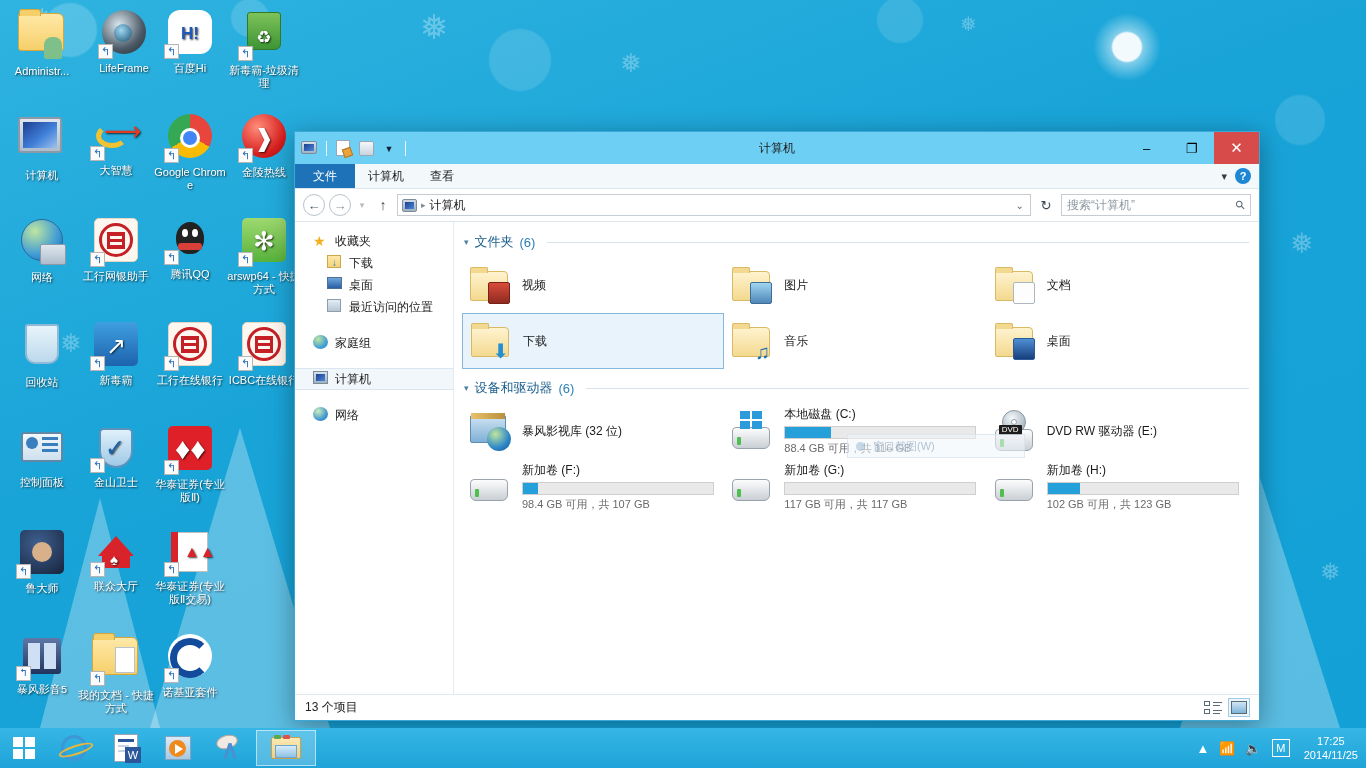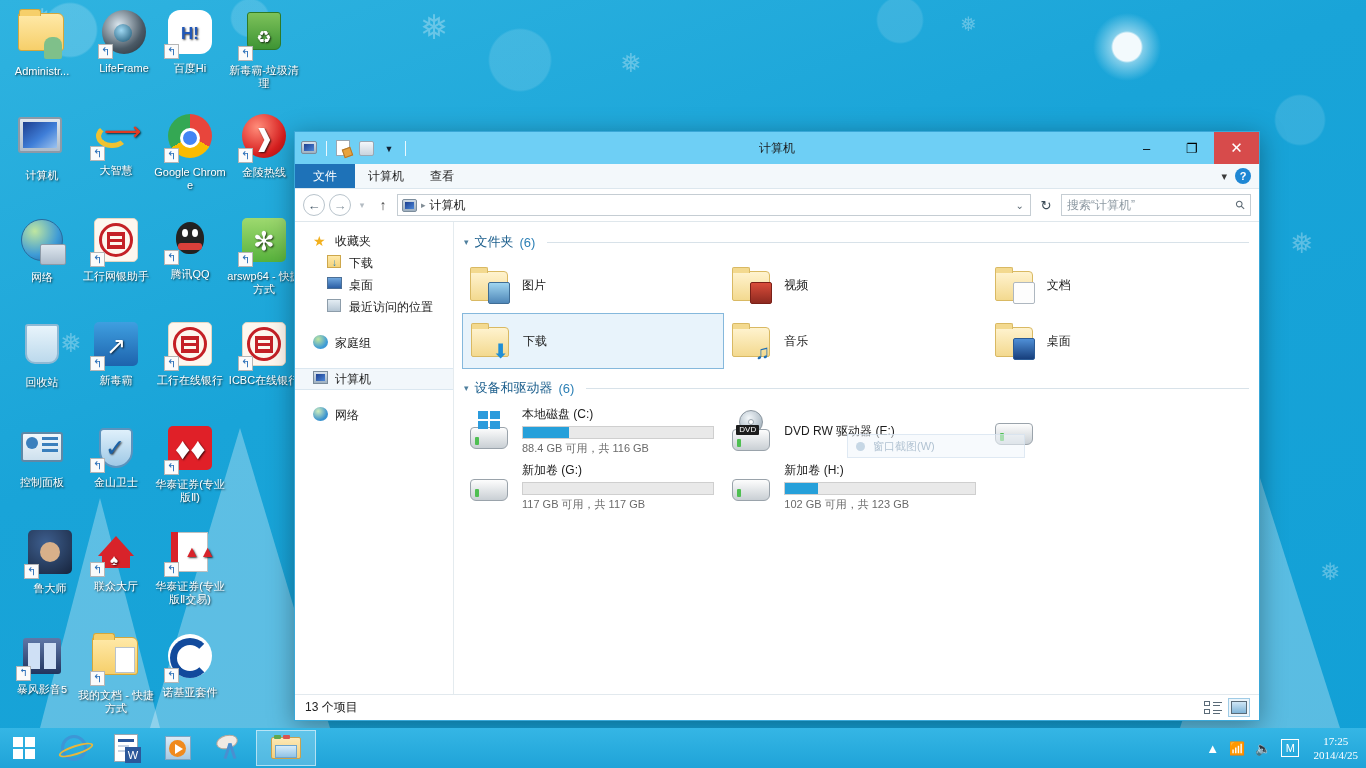--- a/index.html
+++ b/index.html
@@ -176,21 +176,21 @@
     display: flex; align-items: center;
   }
   .startbtn { width: 48px; height: 40px; display: flex; align-items: center; justify-content: center; }
   .win-logo { width: 22px; height: 22px; display: grid; grid-template-columns: 1fr 1fr; grid-template-rows: 1fr 1fr; gap: 2px; }
   .win-logo span { background: #fff; }
   .tb-item { width: 52px; height: 40px; display: flex; align-items: center; justify-content: center; position: relative; }
   .tb-item.active { background: rgba(255,255,255,.22); border: 1px solid rgba(255,255,255,.55); width: 60px; height: 36px; }
   .tray { margin-left: auto; display: flex; align-items: center; gap: 10px; padding-right: 8px; color: #fff; }
   .tray .ico { font-size: 13px; }
   .mbox { width: 18px; height: 18px; border: 1px solid #fff; color: #fff; font-size: 11px; display: flex; align-items: center; justify-content: center; }
-  .clock { text-align: center; font-size: 11px; line-height: 14px; color: #fff; padding-left: 4px; font-family: Liberation Serif, serif; }
+  .clock { text-align: center; font-size: 11px; line-height: 14px; color: #fff; padding-left: 4px; }
 </style>
 </head>
 <body>
 
 <div id="desktop">
 
   <div class="snowflake" style="left:30px;top:5px;font-size:30px;">❅</div>
   <div class="snowflake" style="left:190px;top:18px;font-size:22px;">❅</div>
   <div class="snowflake" style="left:420px;top:10px;font-size:34px;">❅</div>
   <div class="snowflake" style="left:620px;top:50px;font-size:26px;">❅</div>
@@ -355,21 +355,21 @@
         <span class="icon-label">金山卫士</span>
       </div>
       <div class="icon-cell" style="left: 152px; top: 424px;">
         <div class="icon-art">
           <div class="sq-ico" style="background:#e02028;"></div>
           <div style="position:absolute;left:9px;top:8px;color:#fff;font-size:30px;line-height:30px;">♦♦</div>
           <span class="shortcut-badge"></span>
         </div>
         <span class="icon-label">华泰证券(专业版Ⅱ)</span>
       </div>
-      <div class="icon-cell" style="left: 12px; top: 528px;">
+      <div class="icon-cell" style="left: 4px; top: 528px;">
         <div class="icon-art">
           <div class="sq-ico" style="background:radial-gradient(circle at 40% 30%,#3e5f8f,#17243c);"></div>
           <div style="position:absolute;left:14px;top:12px;width:20px;height:20px;border-radius:50%;background:#d8b08a;"></div>
           <span class="shortcut-badge"></span>
         </div>
         <span class="icon-label">鲁大师</span>
       </div>
       <div class="icon-cell" style="left: 78px; top: 528px;">
         <div class="icon-art">
           <div style="position:absolute;left:6px;top:8px;border-style:solid;border-width:0 18px 20px 18px;border-color:transparent transparent #d8232a transparent;"></div>
@@ -512,33 +512,33 @@
       <div class="grouphdr">
         <span class="tri">▾</span>
         <span>文件夹</span>
         <span class="cnt">(6)</span>
         <span class="rule"></span>
       </div>
       <div class="tiles" id="folder-tiles">
           <div class="tile">
             <div class="tile-art">
               <div class="fold"></div>
+              <div class="fold-in" style="background:linear-gradient(#d94c3a,#8e2a20);border:1px solid #7a2018;"></div>
+            </div>
+            <div class="tile-txt">
+              <div class="tile-name">视频</div>
+            </div>
+          </div>
+          <div class="tile">
+            <div class="tile-art">
+              <div class="fold"></div>
               <div class="fold-in" style="background:linear-gradient(#9fd5f0,#4f87b8);border:1px solid #3f6d95;"></div>
             </div>
             <div class="tile-txt">
               <div class="tile-name">图片</div>
-            </div>
-          </div>
-          <div class="tile">
-            <div class="tile-art">
-              <div class="fold"></div>
-              <div class="fold-in" style="background:linear-gradient(#d94c3a,#8e2a20);border:1px solid #7a2018;"></div>
-            </div>
-            <div class="tile-txt">
-              <div class="tile-name">视频</div>
             </div>
           </div>
           <div class="tile">
             <div class="tile-art">
               <div class="fold"></div>
               <div class="fold-in" style="background:#fdfdfd;border:1px solid #aeb7c0;"></div>
             </div>
             <div class="tile-txt">
               <div class="tile-name">文档</div>
             </div>
@@ -574,20 +574,30 @@
           </div>
         </div>
 
       <div class="grouphdr" style="margin-top:10px;">
         <span class="tri">▾</span>
         <span>设备和驱动器</span>
         <span class="cnt">(6)</span>
         <span class="rule"></span>
       </div>
       <div class="tiles" id="drive-tiles">
+          <div class="tile">
+            <div class="tile-art">
+              <div style="position:absolute;left:2px;top:6px;width:36px;height:28px;background:linear-gradient(#cfe3f2,#7fb0d6);border:1px solid #5f8cb2;border-radius:2px;"></div>
+              <div style="position:absolute;left:3px;top:4px;width:34px;height:6px;background:linear-gradient(90deg,#e8c36a,#b98f3c);"></div>
+              <div style="position:absolute;right:1px;bottom:2px;width:24px;height:24px;border-radius:50%;background:radial-gradient(circle at 35% 30%,#bfe6a0,#2e87c9 60%,#16548a);"></div>
+            </div>
+            <div class="tile-txt drive-txt">
+              <div class="tile-name">暴风影视库 (32 位)</div>
+            </div>
+          </div>
           <div class="tile">
             <div class="tile-art">
               <div class="hdd" style="top:18px;"></div>
               <div style="position:absolute;left:10px;top:2px;width:22px;height:18px;display:grid;grid-template-columns:1fr 1fr;grid-template-rows:1fr 1fr;gap:2px;">
                 <i style="background:#2b9bdc;"></i>
                 <i style="background:#2b9bdc;"></i>
                 <i style="background:#2b9bdc;"></i>
                 <i style="background:#2b9bdc;"></i>
               </div>
             </div>
@@ -606,20 +616,27 @@
               <div style="position:absolute;left:18px;top:10px;width:6px;height:6px;border-radius:50%;background:#fff;border:1px solid #9aa5ae;"></div>
               <div style="position:absolute;left:6px;top:16px;padding:0 3px;background:#1d1d1d;color:#fff;font-size:8px;line-height:10px;border-radius:1px;">DVD</div>
             </div>
             <div class="tile-txt drive-txt">
               <div class="tile-name">DVD RW 驱动器 (E:)</div>
             </div>
           </div>
           <div class="tile">
             <div class="tile-art">
               <div class="hdd" style="top:14px;"></div>
+            </div>
+            <div class="tile-txt drive-txt">
+              <div class="tile-name">新加卷 (F:)</div>
+              <div class="bar">
+                <i style="width:8%"></i>
+              </div>
+              <div class="drive-sub">98.4 GB 可用，共 107 GB</div>
             </div>
           </div>
           <div class="tile">
             <div class="tile-art">
               <div class="hdd" style="top:14px;"></div>
             </div>
             <div class="tile-txt drive-txt">
               <div class="tile-name">新加卷 (G:)</div>
               <div class="bar">
                 <i style="width:0%"></i>
@@ -710,16 +727,16 @@
     </div>
   </div>
 
   <div class="tray">
     <span class="ico">▲</span>
     <span class="ico">📶</span>
     <span class="ico">🔈</span>
     <span class="mbox">M</span>
     <span class="clock">
       <span style="display:block;">17:25</span>
-      <span style="display:block;">2014/4/25</span>
+      <span style="display:block;">2014/11/25</span>
     </span>
   </div>
 </div>
 
 </body></html>

